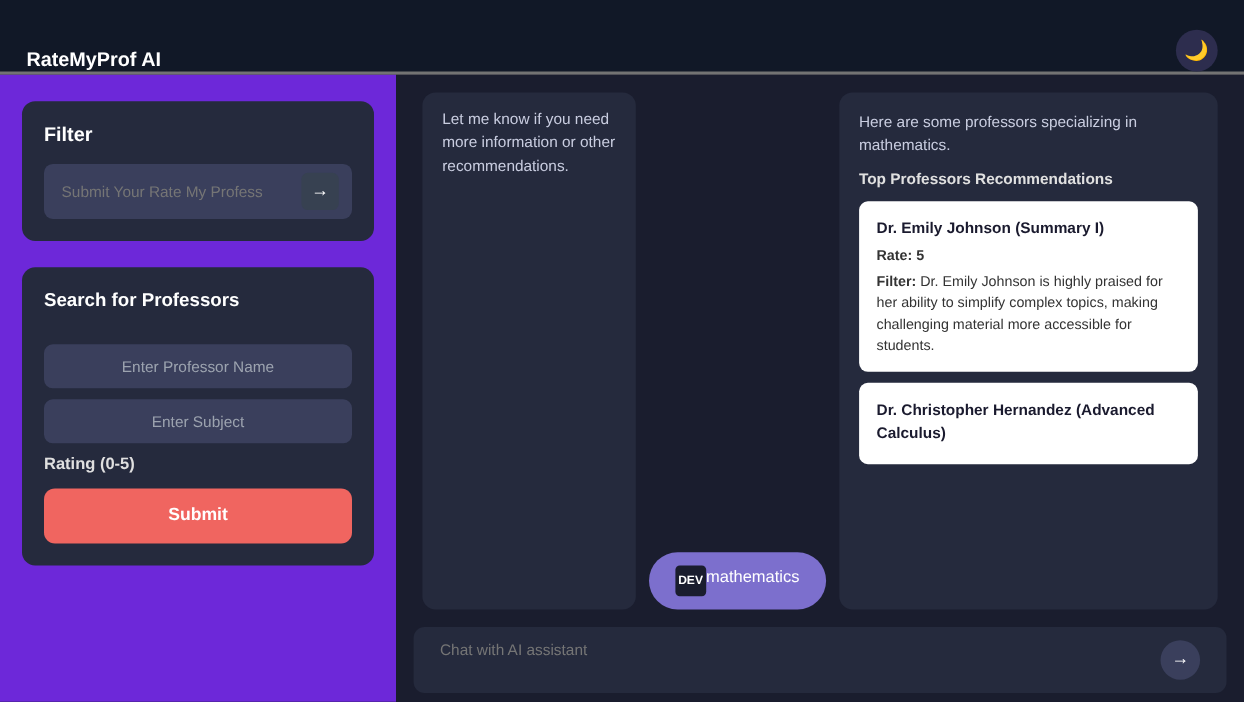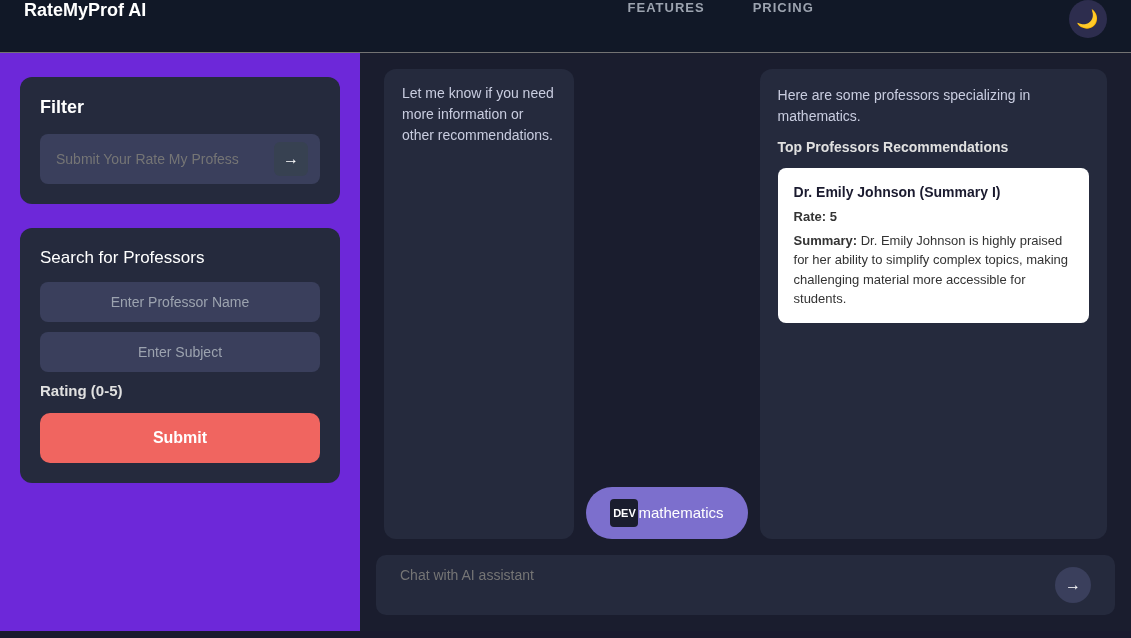--- a/index.html
+++ b/index.html
@@ -8,25 +8,25 @@
       background: #1a1a2e;
       color: #e0e0e0;
       height: 638px;
       width: 1131px;
       overflow: hidden;
     }
 
     
     nav {
       background: #111827;
-      height: 53px;
-      display: flex;
-      align-items: flex-start;
+      height: 68px;
+      display: flex;
+      align-items: flex-end;
       padding: 0 24px;
-      border-bottom: 1px solid #737373;
+      border-bottom: 3px solid #737373;
     }
     .nav-logo {
       color: #ffffff;
       font-size: 18px;
       font-weight: 700;
       flex: 1;
     }
     .nav-links {
       display: flex;
       gap: 48px;
@@ -112,22 +112,22 @@
     }
 
     .search-section {
       background: #252a3d;
       border-radius: 12px;
       padding: 20px;
     }
     .search-title {
       color: #ffffff;
       font-size: 17px;
-      font-weight: 400;
-      margin-bottom: 14px;
+      font-weight: 700;
+      margin-bottom: 30px;
     }
     .search-input {
       width: 100%;
       background: #3a3f5c;
       border: none;
       border-radius: 8px;
       padding: 12px 16px;
       color: #9ca3af;
       font-size: 14px;
       outline: none;
@@ -202,21 +202,21 @@
       padding: 14px 18px;
       color: #c9cde0;
       font-size: 14px;
       line-height: 1.5;
       max-width: 680px;
     }
     .msg-bubble.user-msg {
       background: #7c6fcd;
       align-self: flex-end;
       display: flex;
-      align-items: center;
+      align-items: flex-start;
       gap: 0;
       border-radius: 30px;
       padding: 12px 24px;
       color: #ffffff;
       font-size: 15px;
     }
     .user-avatar-icon {
       width: 28px;
       height: 28px;
       background: #1a1d2e;
@@ -300,24 +300,20 @@
       justify-content: center;
       color: #ffffff;
       font-size: 16px;
     }
   </style>
 </head>
 <body>
 
 <nav>
   <div class="nav-logo">RateMyProf AI</div>
-  <div class="nav-links">
-    <span class="nav-link">FEATURES</span>
-    <span class="nav-link">PRICING</span>
-  </div>
   <div class="nav-avatar">🌙</div>
 </nav>
 
 <div class="main">
 
   <div class="sidebar">
 
     <div class="filter-section">
       <div class="filter-title">Filter</div>
       <div class="filter-input-row">
@@ -354,24 +350,27 @@
         <p style="margin-bottom:10px;">Here are some professors specializing in mathematics.</p>
         <p class="section-title">Top Professors Recommendations</p>
 
         <div class="prof-card">
           <div class="prof-name">Dr. Emily Johnson (Summary I)</div>
           <div class="prof-stars">
             <span>Rate: </span>
             <span>5</span>
           </div>
           <div class="prof-summary">
-            <strong>Summary:</strong> <span>Dr. Emily Johnson is highly praised for her ability to simplify complex topics, making challenging material more accessible for students.</span>
+            <strong>Filter:</strong> <span>Dr. Emily Johnson is highly praised for her ability to simplify complex topics, making challenging material more accessible for students.</span>
           </div>
         </div>
 
+        <div class="prof-card">
+          <div class="prof-name">Dr. Christopher Hernandez (Advanced Calculus)</div>
+        </div>
       </div>
 
     </div>
 
     <div class="chat-input-area">
       <input class="chat-input" placeholder="Chat with AI assistant" style="">
       <button class="chat-send-btn">→</button>
     </div>
 
   </div>

